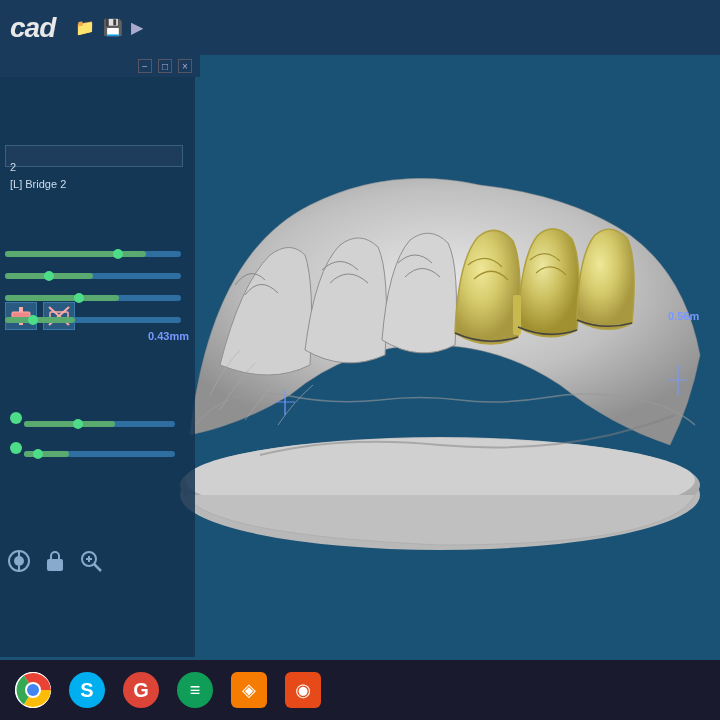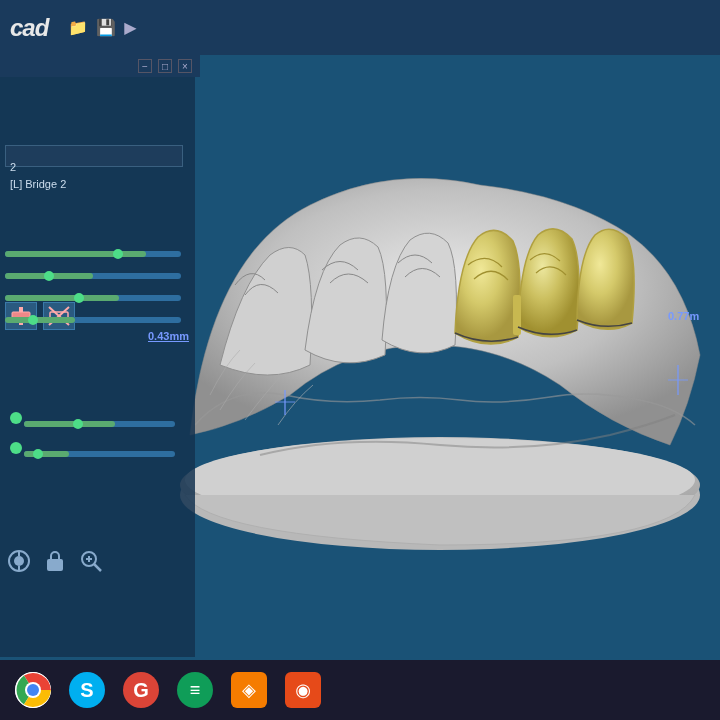--- a/index.html
+++ b/index.html
@@ -20,21 +20,21 @@
       width: 100%;
       height: 55px;
       background: #1a3a5c;
       display: flex;
       align-items: center;
       padding: 0 10px;
       z-index: 10;
     }
     #app-logo {
       color: #e8e8e8;
-      font-size: 24px;
+      font-size: 28px;
       font-weight: bold;
       font-style: italic;
       letter-spacing: -1px;
       margin-right: 10px;
     }
     #title-icons {
       display: flex;
       gap: 8px;
       margin-left: 10px;
     }
@@ -435,22 +435,22 @@
   <line x1="145" y1="347" x2="165" y2="347" stroke="#7799ff" stroke-width="0.8"></line>
 
   <line x1="548" y1="310" x2="548" y2="340" stroke="#7799ff" stroke-width="1.2"></line>
   <line x1="538" y1="325" x2="558" y2="325" stroke="#7799ff" stroke-width="0.8"></line>
 
   <path d="M130 400 Q210 380 310 390 Q400 398 480 380 Q520 370 545 360" fill="none" stroke="#808080" stroke-width="2" opacity="0.5"></path>
 
   <path d="M55 440 Q80 480 310 490 Q540 490 565 440" fill="#c0c0c0" stroke="#b0b0b0" stroke-width="1"></path>
 </svg>
 
-<div class="measure-label" style="left:148px;top:330px;text-decoration:underline;">0.43mm</div>
-<div class="measure-label" style="left:668px;top:310px;">0.77m</div>
+<div class="measure-label" style="left:148px;top:330px;">0.43mm</div>
+<div class="measure-label" style="left:668px;top:310px;">0.56m</div>
 
 <div id="taskbar">
   <div class="taskbar-item">
     <div class="taskbar-icon" style="background:white;position:relative;overflow:hidden;width:36px;height:36px;border-radius:50%;">
       <svg width="36" height="36" viewBox="0 0 36 36">
         <circle cx="18" cy="18" r="18" fill="white"></circle>
         <path d="M18 18 L36 18 A18 18 0 0 0 9 3.4Z" fill="#ea4335"></path>
         <path d="M18 18 L9 3.4 A18 18 0 0 0 9 32.6Z" fill="#34a853"></path>
         <path d="M18 18 L9 32.6 A18 18 0 0 0 36 18Z" fill="#fbbc05"></path>
         <circle cx="18" cy="18" r="8" fill="white"></circle>

